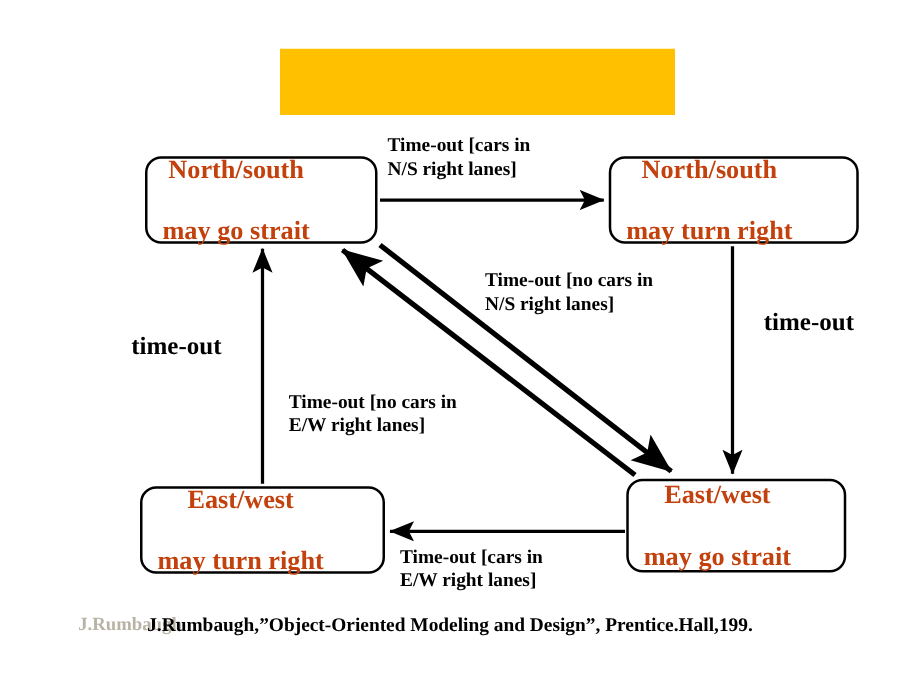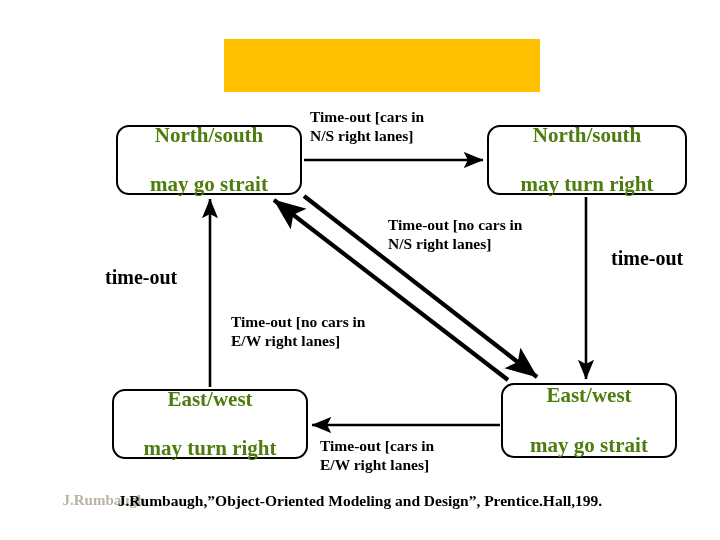--- a/index.html
+++ b/index.html
@@ -41,25 +41,24 @@
 
   
   .state-box {
     position: absolute;
     box-sizing: border-box;
     border: 2px solid #000000;
     border-radius: 13px;
     background: #ffffff;
     display: flex;
     align-items: center;
-    justify-content: center;
     text-align: center;
     font-size: 21px;
     font-weight: bold;
-    color: #4d7c0f;
+    color: #c2410c;
     line-height: 1.18;
     z-index: 5;
   }
   .state-box span { display: block; padding: 0 6px; }
 
   #state-ns-strait   { left: 116px; top: 125px; width: 186px; height: 70px; }
   #state-ns-right    { left: 487px; top: 125px; width: 200px; height: 70px; }
   #state-ew-right    { left: 112px; top: 389px; width: 196px; height: 70px; }
   #state-ew-strait   { left: 501px; top: 383px; width: 176px; height: 75px; }
 

